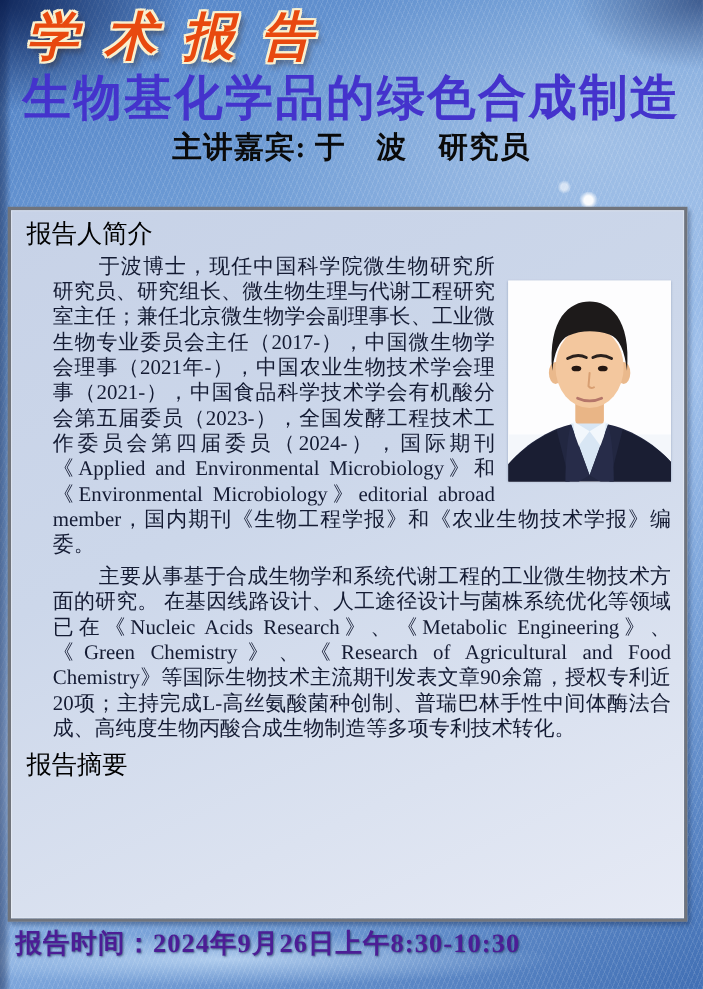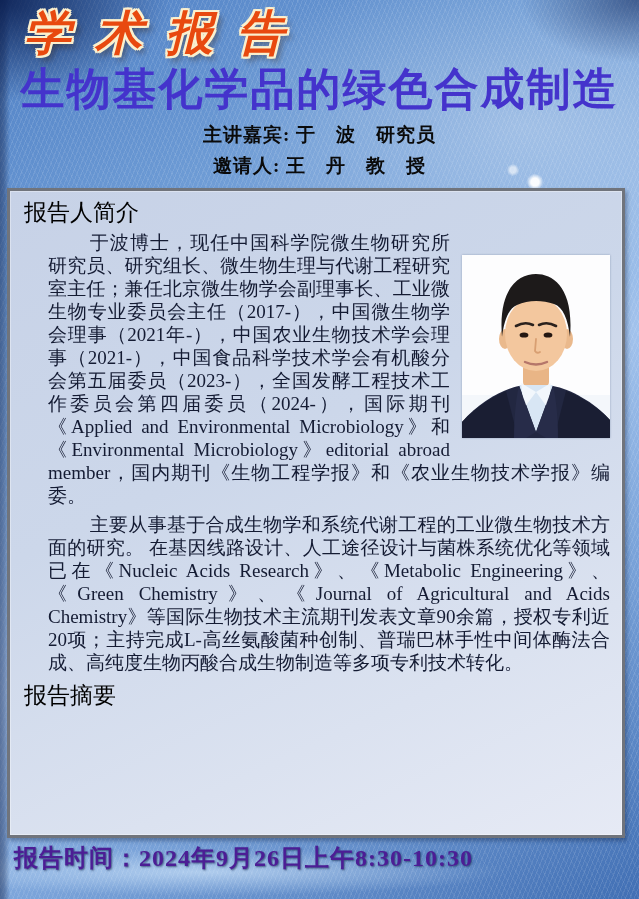--- a/index.html
+++ b/index.html
@@ -33,21 +33,21 @@
   .lecture-title{
     position:absolute; top:60px; left:0; width:100%;
     text-align:center;
     font-size:44px; font-weight:bold;
     letter-spacing:2px;
     color:#4433cc;
   }
   .guest-lines{
     position:absolute; top:119px; left:0; width:100%;
     text-align:center;
-    font-size:19px; font-weight:bold; color:#0a0a0a;
+    font-size:27px; font-weight:bold; color:#0a0a0a;
     line-height:31px; letter-spacing:1px;
   }
   .sparkle{ position:absolute; border-radius:50%; background:radial-gradient(circle,#ffffff 0 35%, rgba(255,255,255,0) 75%); }
   .sparkle.s1{ left:507px; top:164px; width:12px; height:12px; opacity:.6; }
   .sparkle.s2{ left:527px; top:174px; width:16px; height:16px; opacity:.95; }
   .info-box{
     position:absolute; left:7px; top:188px; width:618px; height:650px;
     background:linear-gradient(155deg,#c7d2e7 0%, #ccd7ea 40%, #dbe2f0 75%, #e6eaf5 100%);
     border:3px solid #70747c;
     box-shadow: inset 0 0 0 1px rgba(255,255,255,0.35), 2px 3px 4px rgba(10,25,60,0.35);
@@ -84,21 +84,20 @@
 </style>
 </head>
 <body>
 
 <div class="banner-title">学术报告</div>
 
 <div class="lecture-title">生物基化学品的绿色合成制造</div>
 
 <div class="guest-lines">
   <div>主讲嘉宾: 于　波　研究员</div>
-  <div>邀请人: 王　丹　教　授</div>
 </div>
 
 <div class="sparkle s1"></div>
 <div class="sparkle s2"></div>
 
 <div class="info-box">
   <h2>报告人简介</h2>
   <div class="bio-body">
     <div class="photo">
       <svg viewBox="0 0 148 183" xmlns="http://www.w3.org/2000/svg">
@@ -131,20 +130,20 @@
 
         <path d="M57,130 L74,177 L91,130 Z" fill="#d8e6f4"></path>
         <path d="M59,128 L74,137 L62,153 Z" fill="#f2f7fc"></path>
         <path d="M89,128 L74,137 L86,153 Z" fill="#f2f7fc"></path>
 
         <path d="M57,131 L74,177 L64,183 L52,183 C52,163 54,142 57,131 Z" fill="#272c49"></path>
         <path d="M91,131 L74,177 L84,183 L96,183 C96,163 94,142 91,131 Z" fill="#272c49"></path>
       </svg>
     </div>
     <p>于波博士，现任中国科学院微生物研究所研究员、研究组长、微生物生理与代谢工程研究室主任；兼任北京微生物学会副理事长、工业微生物专业委员会主任（2017-），中国微生物学会理事（2021年-），中国农业生物技术学会理事（2021-），中国食品科学技术学会有机酸分会第五届委员（2023-），全国发酵工程技术工作委员会第四届委员（2024-），国际期刊《Applied and Environmental Microbiology》和《Environmental Microbiology》editorial abroad member，国内期刊《生物工程学报》和《农业生物技术学报》编委。</p>
-    <p>主要从事基于合成生物学和系统代谢工程的工业微生物技术方面的研究。 在基因线路设计、人工途径设计与菌株系统优化等领域已在《Nucleic Acids Research》、《Metabolic Engineering》、《Green Chemistry》、《Journal of Agricultural and Acids Chemistry》等国际生物技术主流期刊发表文章90余篇，授权专利近20项；主持完成L-高丝氨酸菌种创制、普瑞巴林手性中间体酶法合成、高纯度生物丙酸合成生物制造等多项专利技术转化。</p>
+    <p>主要从事基于合成生物学和系统代谢工程的工业微生物技术方面的研究。 在基因线路设计、人工途径设计与菌株系统优化等领域已在《Nucleic Acids Research》、《Metabolic Engineering》、《Green Chemistry》、《Research of Agricultural and Food Chemistry》等国际生物技术主流期刊发表文章90余篇，授权专利近20项；主持完成L-高丝氨酸菌种创制、普瑞巴林手性中间体酶法合成、高纯度生物丙酸合成生物制造等多项专利技术转化。</p>
   </div>
   <h2 class="abstract-heading">报告摘要</h2>
 </div>
 
 <div class="footer">
   <div><span>报告时间：</span><span>2024年9月26日上午8:30-10:30</span></div>
 </div>
 
 </body></html>

